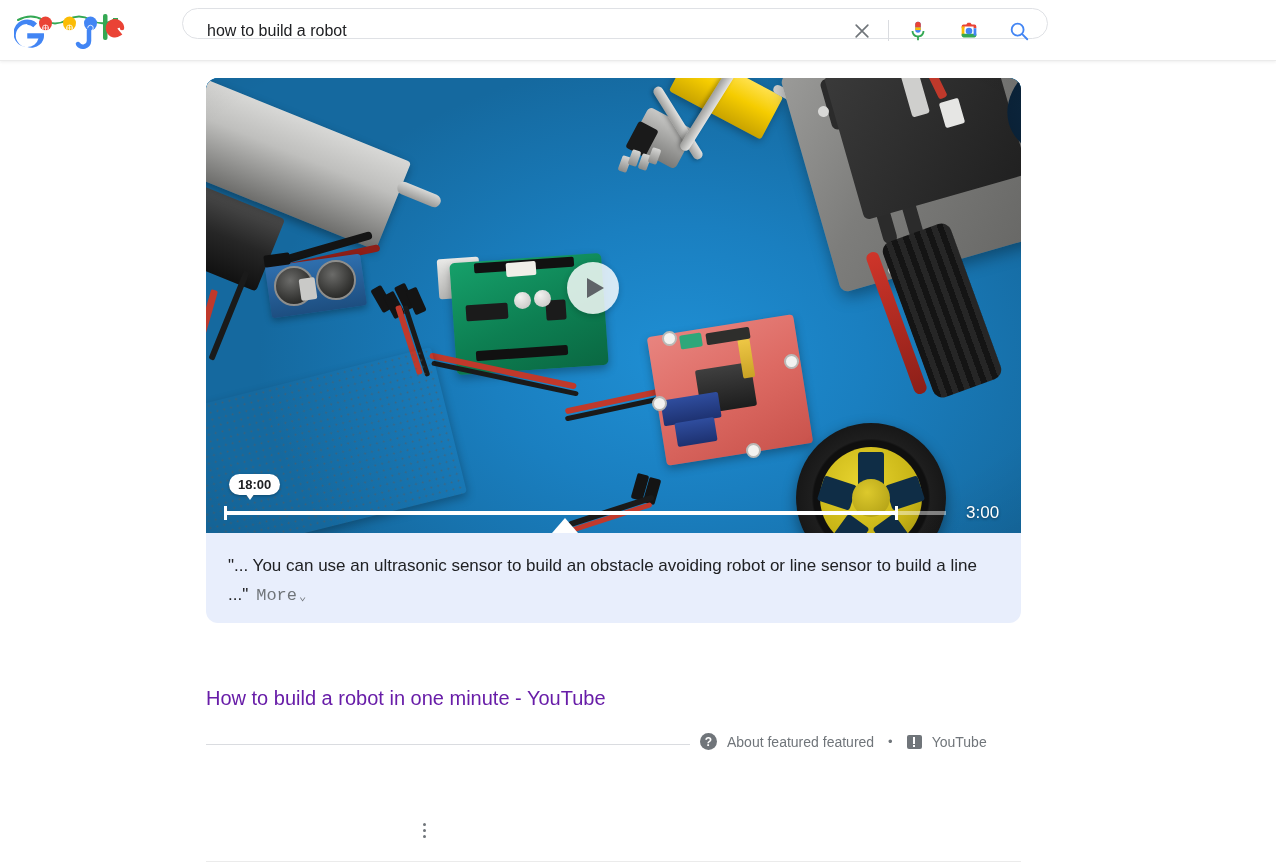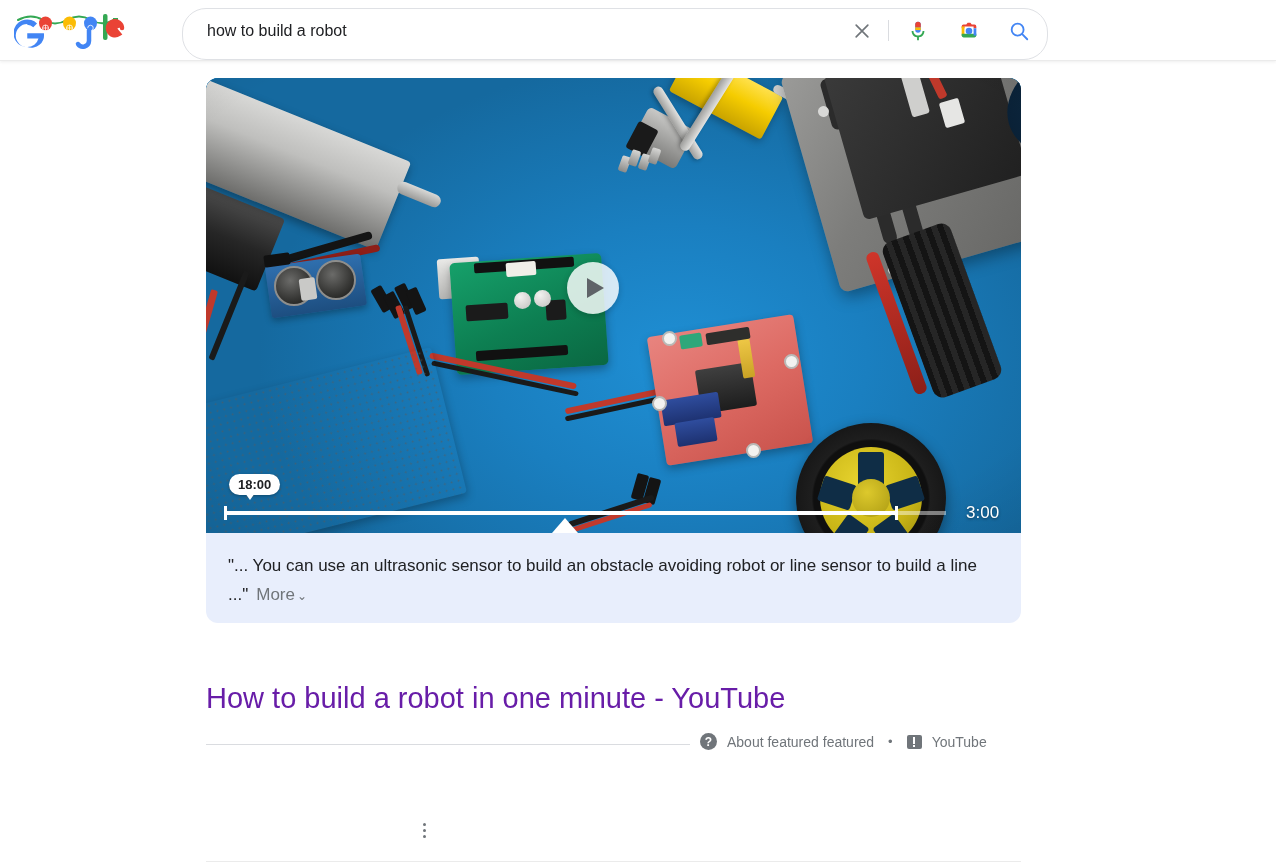--- a/index.html
+++ b/index.html
@@ -22,21 +22,21 @@
   }
 
   #logo {
     position: absolute; left: 14px; top: 9px;
     width: 118px; height: 42px;
   }
 
   
   #searchbar {
     position: absolute; left: 182px; top: 8px;
-    width: 866px; height: 52px;
+    width: 866px; height: 31px;
     border: 1px solid #dfe1e5;
     border-radius: 24px;
     background: #fff;
   }
   #search-input {
     position: absolute; left: 22px; top: 0;
     width: 600px; height: 43px;
     border: none; outline: none;
     font-family: "Liberation Sans", sans-serif;
     font-size: 16px;
@@ -307,20 +307,21 @@
     border-radius:0 0 12px 12px;
     padding:18px 22px 0 22px;
   }
   #snippet-text {
     font-size:17px; line-height:29px; color:#202124;
     margin:0;
   }
   #more-link {
     color:#70757a; font-size:17px; cursor:pointer;
     margin-left:8px;
+    font-family:Liberation Mono, monospace;
   }
   #more-caret { font-size:12px; margin-left:2px; }
 
   
   #source-row {
     position:absolute; left:206px; top:589px;
     display:flex; align-items:center; gap:0;
     font-size:15px; color:#202124;
   }
   #source-site { font-size:15px; }
@@ -329,21 +330,21 @@
   #source-menu {
     margin-left:18px; width:20px; height:22px;
     display:flex; flex-direction:column; align-items:center; justify-content:center; gap:3px;
     cursor:pointer;
   }
   .dot3 { width:3px; height:3px; border-radius:50%; background:#70757a; }
 
   
   #result-title {
     position:absolute; left:206px; top:622px;
-    font-size:29px; color:#681da8;
+    font-size:20px; color:#681da8;
     text-decoration:none; cursor:pointer; line-height:31px;
   }
 
   
   #snippet-divider {
     position:absolute; left:206px; top:683px;
     width:484px; height:1px; background:#dadce0;
   }
   #footer-row {
     position:absolute; left:700px; top:672px;

